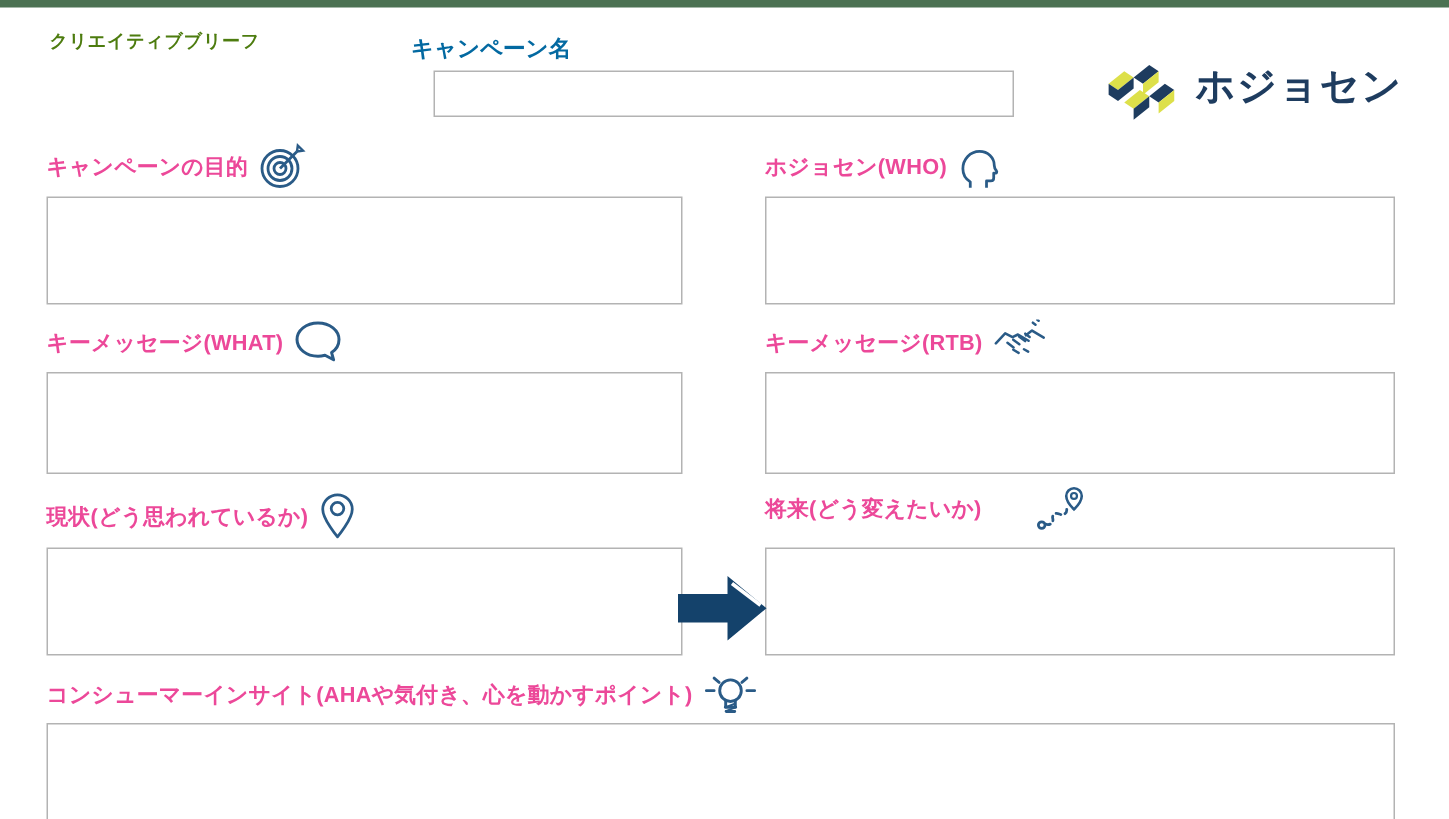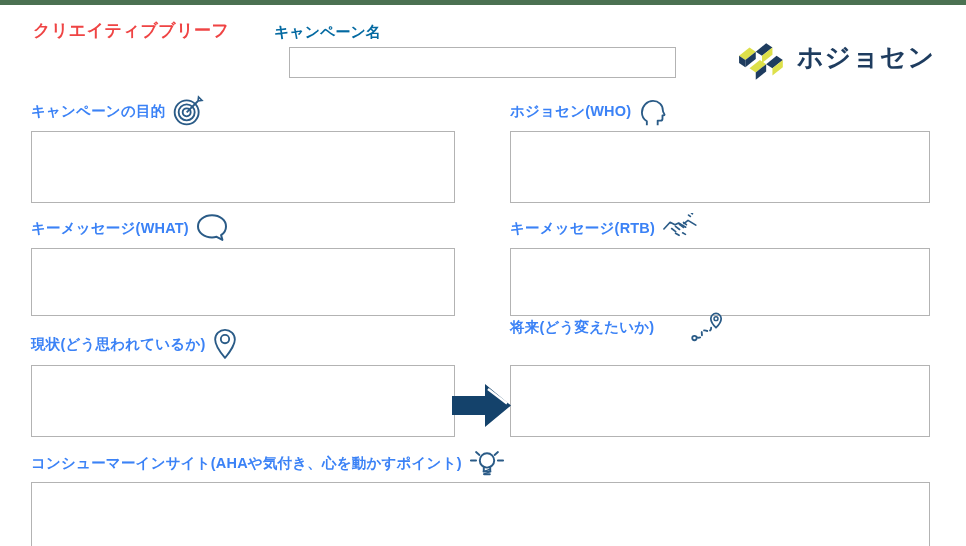--- a/index.html
+++ b/index.html
@@ -7,58 +7,58 @@
   body { font-family: "Liberation Sans", "DejaVu Sans", sans-serif; }
   .page {
     position: relative;
     width: 966px; height: 546px;
     background: #ffffff;
     overflow: hidden;
   }
   .green-bar { position:absolute; left:0; top:0; width:966px; height:5px; background:#4b7152; }
   .page-title {
     position:absolute; left:33px; top:19px;
-    font-size:17px; font-weight:700; color:#ef4444; letter-spacing:.5px;
+    font-size:12px; font-weight:700; color:#4d7c0f; letter-spacing:.5px;
   }
   .campaign-label {
     position:absolute; left:274px; top:23px;
     font-size:15px; font-weight:700; color:#0369a1;
   }
   .campaign-input {
     position:absolute; left:289px; top:47px; width:387px; height:31px;
     border:1px solid #b3b3b3; background:#fff; outline:none;
     font-size:14px; color:#1a1a1a; padding:0 8px;
     font-family: "Liberation Sans", "DejaVu Sans", sans-serif;
   }
   .logo { position:absolute; left:737px; top:40px; height:42px; display:flex; gap:10px; }
   .logo-text { font-size:26px; font-weight:700; color:#1e3c5f; letter-spacing:1px; }
   .label-row {
     position:absolute; display:flex; align-items:center; gap:7px; height:34px;
   }
-  .label-row .lbl { font-size:14.5px; font-weight:700; color:#3b82f6; letter-spacing:.2px; }
+  .label-row .lbl { font-size:14.5px; font-weight:700; color:#ec4899; letter-spacing:.2px; }
   .field-box {
     position:absolute; background:#fff; border:1px solid #b3b3b3;
     font-size:13px; color:#1a1a1a; padding:6px 8px;
     resize:none; outline:none; overflow:hidden;
     font-family: "Liberation Sans", "DejaVu Sans", sans-serif;
   }
   .icon { display:inline-flex; align-items:center; justify-content:center; }
   .icon svg { display:block; }
   .big-arrow { position:absolute; left:452px; top:383px; width:60px; height:45px; }
   
   #row1-left-label  { left:31px;  top:94px; }
   #row1-right-label { left:510px; top:94px; }
   #row1-left-box  { left:31px;  top:131px; width:424px; height:72px; }
   #row1-right-box { left:510px; top:131px; width:420px; height:72px; }
   #row2-left-label  { left:31px;  top:211px; }
   #row2-right-label { left:510px; top:211px; }
   #row2-left-box  { left:31px;  top:248px; width:424px; height:68px; }
   #row2-right-box { left:510px; top:248px; width:420px; height:68px; }
   #row3-left-label  { left:31px;  top:327px;justify-content:space-between; }
-  #row3-right-label { left:510px; top:310px;gap:36px; }
+  #row3-right-label { left:510px; top:322px;gap:36px; }
   #row3-left-box  { left:31px;  top:365px; width:424px; height:72px; }
   #row3-right-box { left:510px; top:365px; width:420px; height:72px; }
   #insight-label { left:31px; top:446px; }
   #insight-box { left:31px; top:482px; width:899px; height:70px; }
 </style>
 </head>
 <body>
 
 <div class="page">
   <div class="green-bar"></div>

